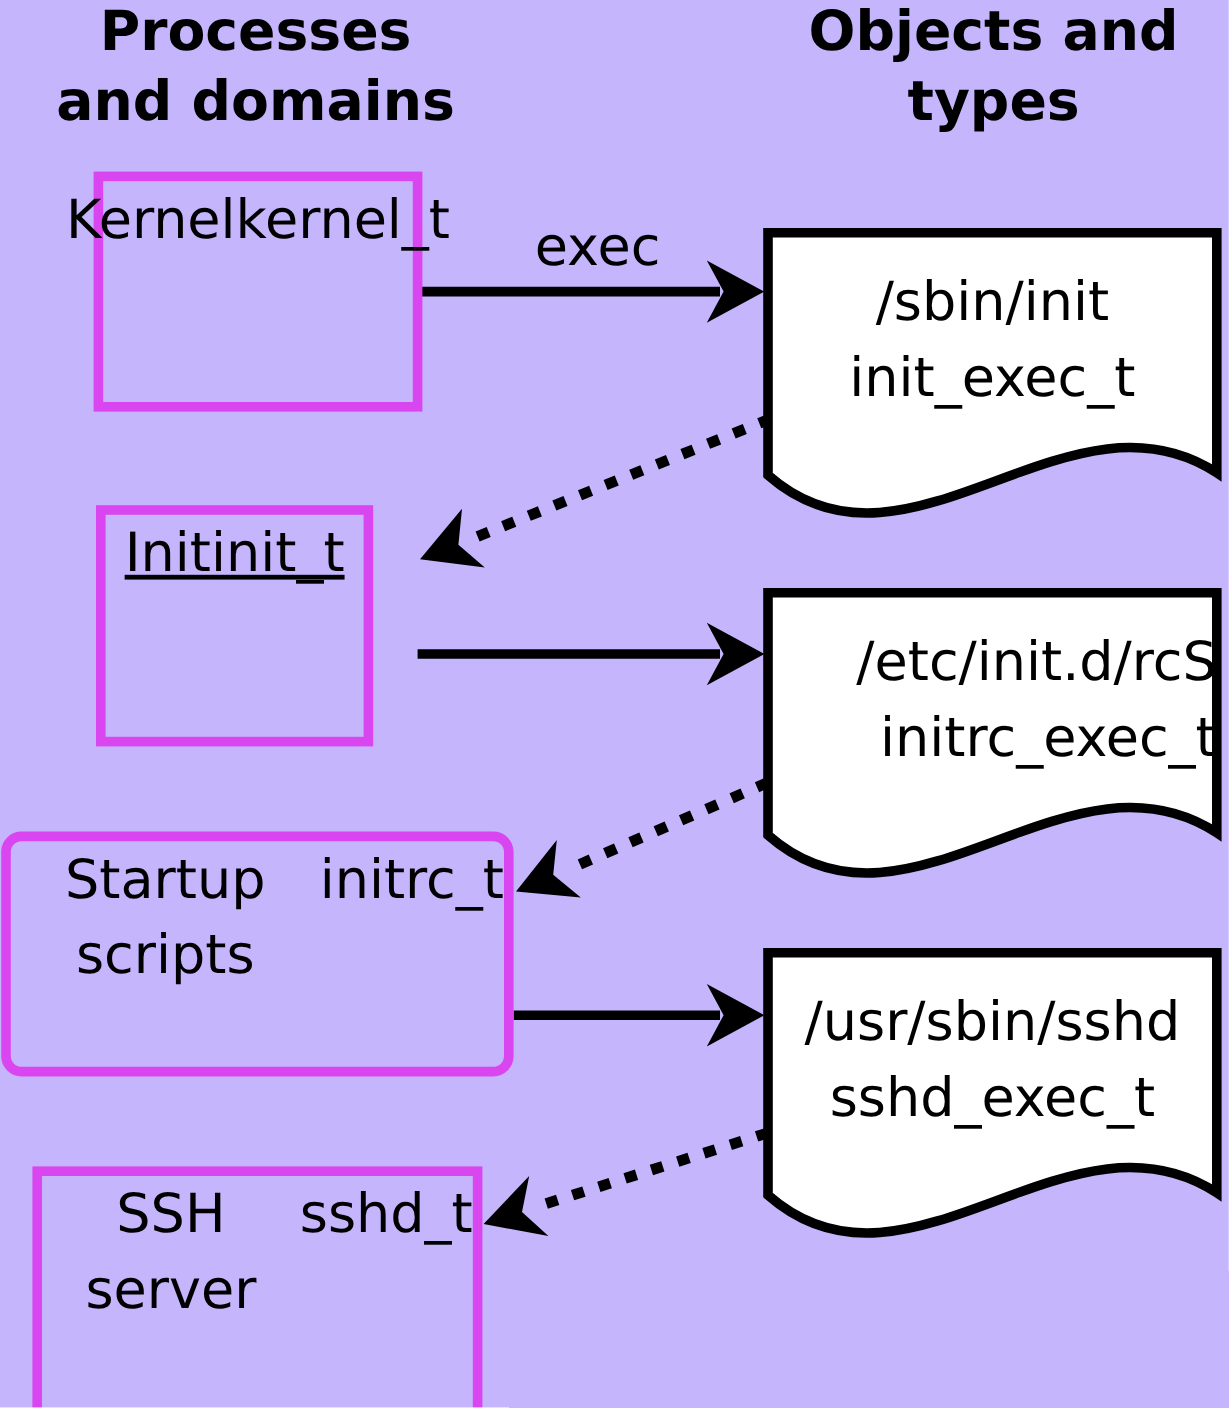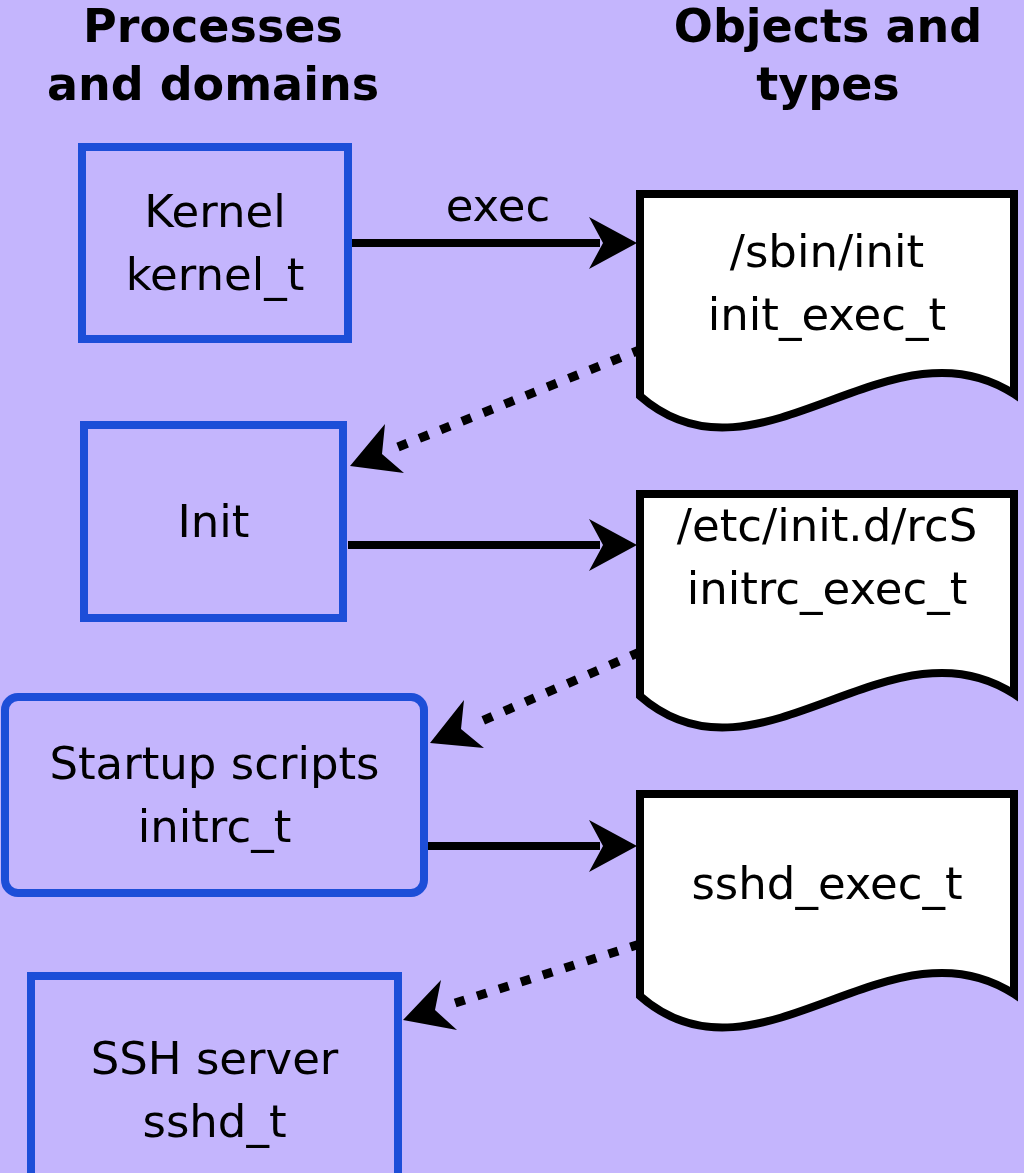--- a/index.html
+++ b/index.html
@@ -39,23 +39,23 @@
     position: absolute;
     font-size: 46px;
     font-weight: 700;
     line-height: 58px;
     text-align: center;
     white-space: pre-line;
   }
   .pbox {
     position: absolute;
     box-sizing: border-box;
-    border: 8px solid #1d4ed8;
+    border: 8px solid #d946ef;
     display: flex;
-    flex-direction: column;
+    flex-direction: row;
     justify-content: center;
     text-align: center;
     font-size: 45px;
     line-height: 63px;
   }
   .doc-label {
     position: absolute;
     display: flex;
     flex-direction: column;
     align-items: center;
@@ -119,37 +119,39 @@
 and domains</div>
   <div class="heading" style="left:615px; top:-3px; width:426px;">Objects and
 types</div>
 
   <div class="edge-label" style="left:355px; top:180px; width:286px;">exec</div>
 
   <div class="pbox" style="left:78px; top:143px; width:274px; height:200px;">
     <span>Kernel</span>
     <span>kernel_t</span>
   </div>
-  <div class="pbox" style="left:80px; top:421px; width:267px; height:201px;">
+  <div class="pbox" style="left:80px; top:421px; width:231px; height:201px;text-decoration:underline;">
     <span>Init</span>
+    <span>init_t</span>
   </div>
   <div class="pbox" style="left:1px; top:693px; width:427px; height:204px;border-radius:17px;">
     <span>Startup scripts</span>
     <span>initrc_t</span>
   </div>
   <div class="pbox" style="left:27px; top:972px; width:375px; height:236px;">
     <span>SSH server</span>
     <span>sshd_t</span>
   </div>
 
   <div class="doc-label" style="left:640px; top:194px; width:374px; height:178px;">
     <span>/sbin/init</span>
     <span>init_exec_t</span>
   </div>
-  <div class="doc-label" style="left:640px; top:468px; width:374px; height:178px;">
+  <div class="doc-label" style="left:640px; top:494px; width:374px; height:178px;align-items:flex-end;">
     <span>/etc/init.d/rcS</span>
     <span>initrc_exec_t</span>
   </div>
   <div class="doc-label" style="left:640px; top:794px; width:374px; height:178px;">
+    <span>/usr/sbin/sshd</span>
     <span>sshd_exec_t</span>
   </div>
 
 </div>
 
 </body></html>

